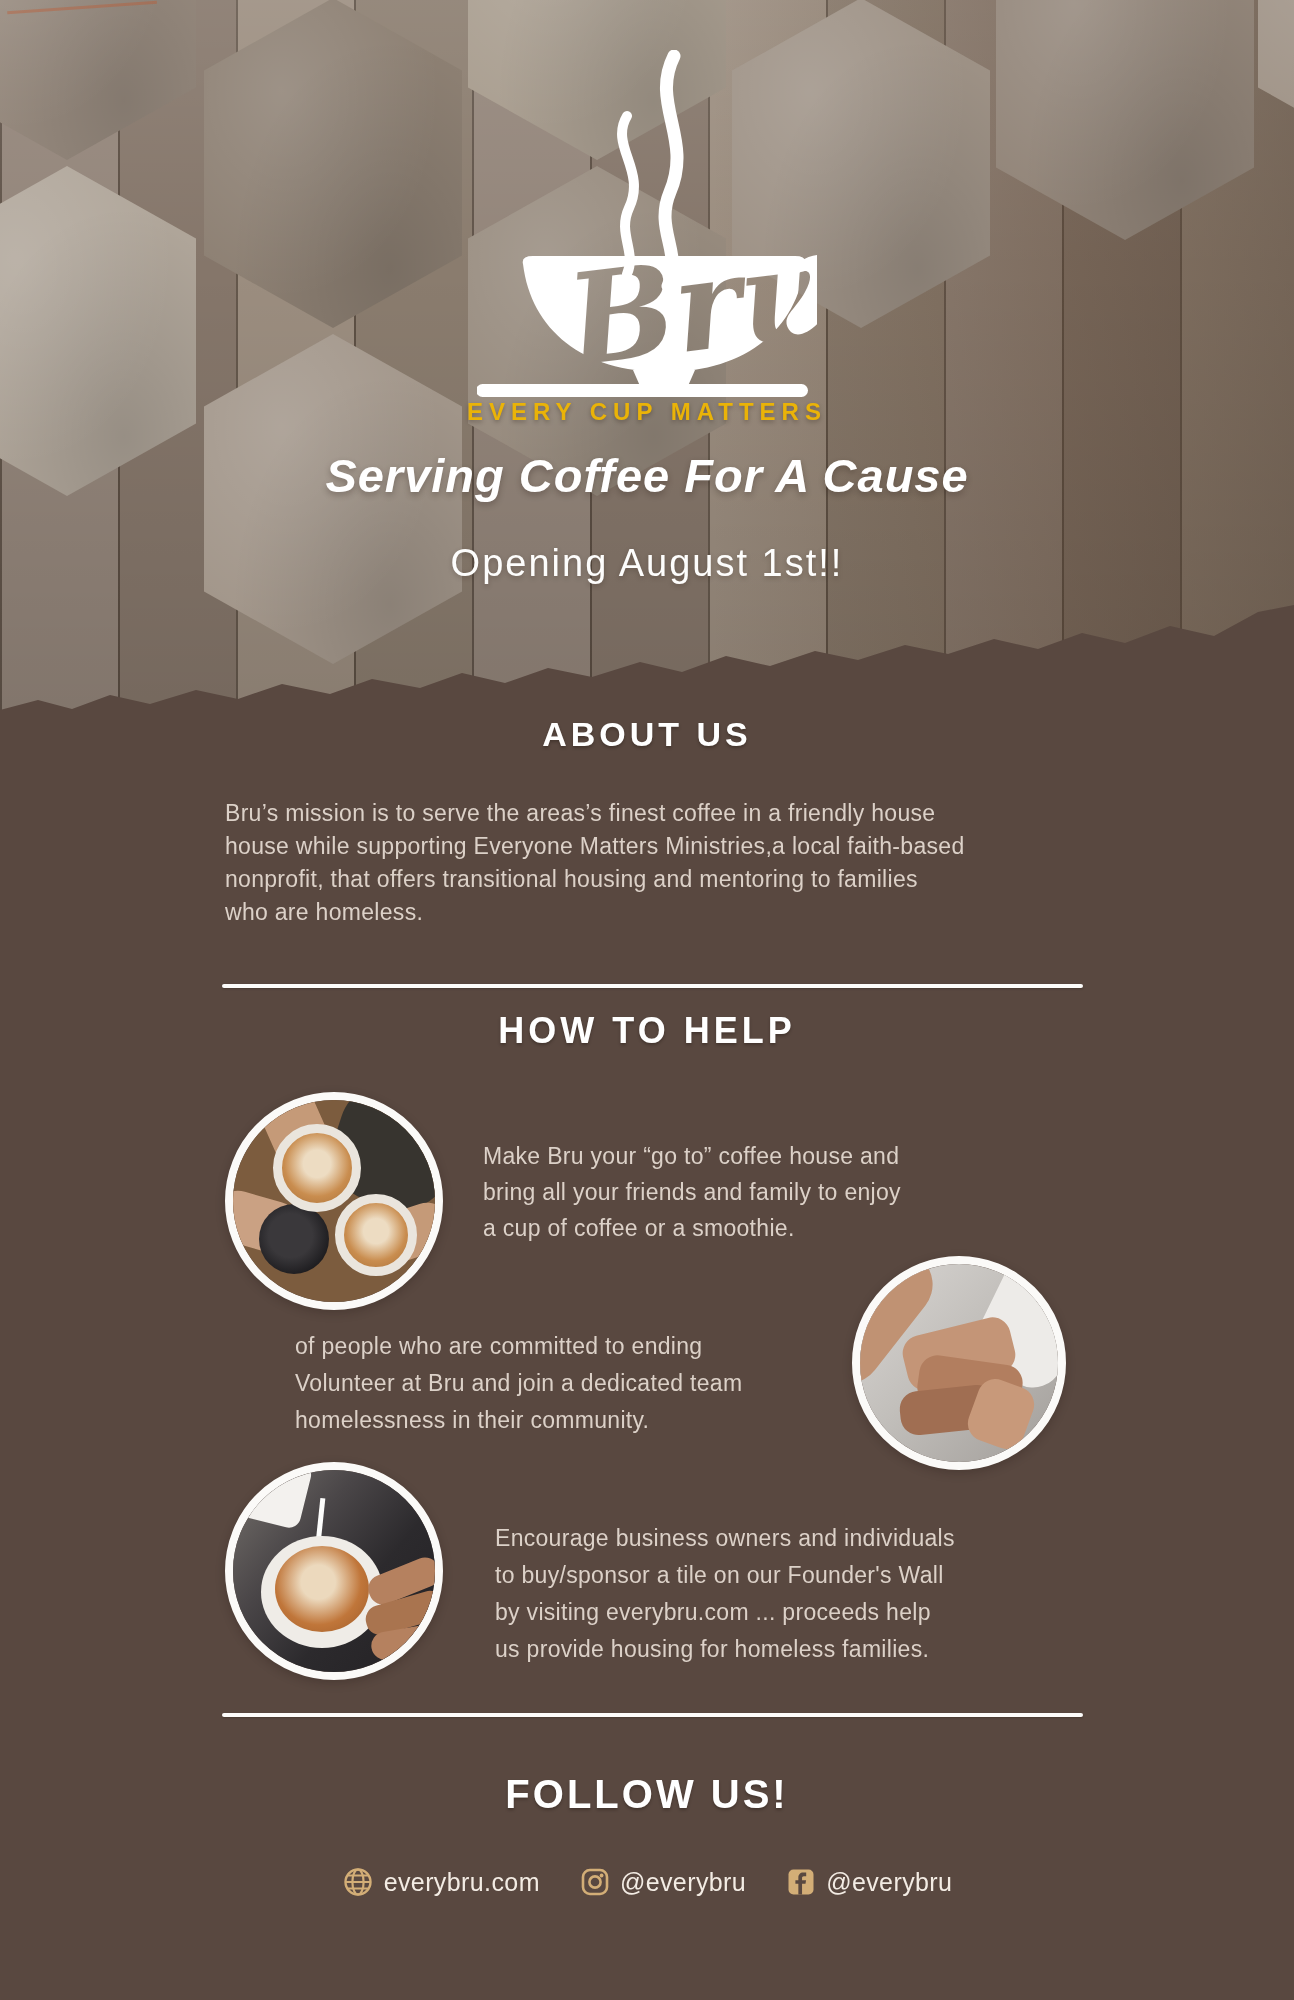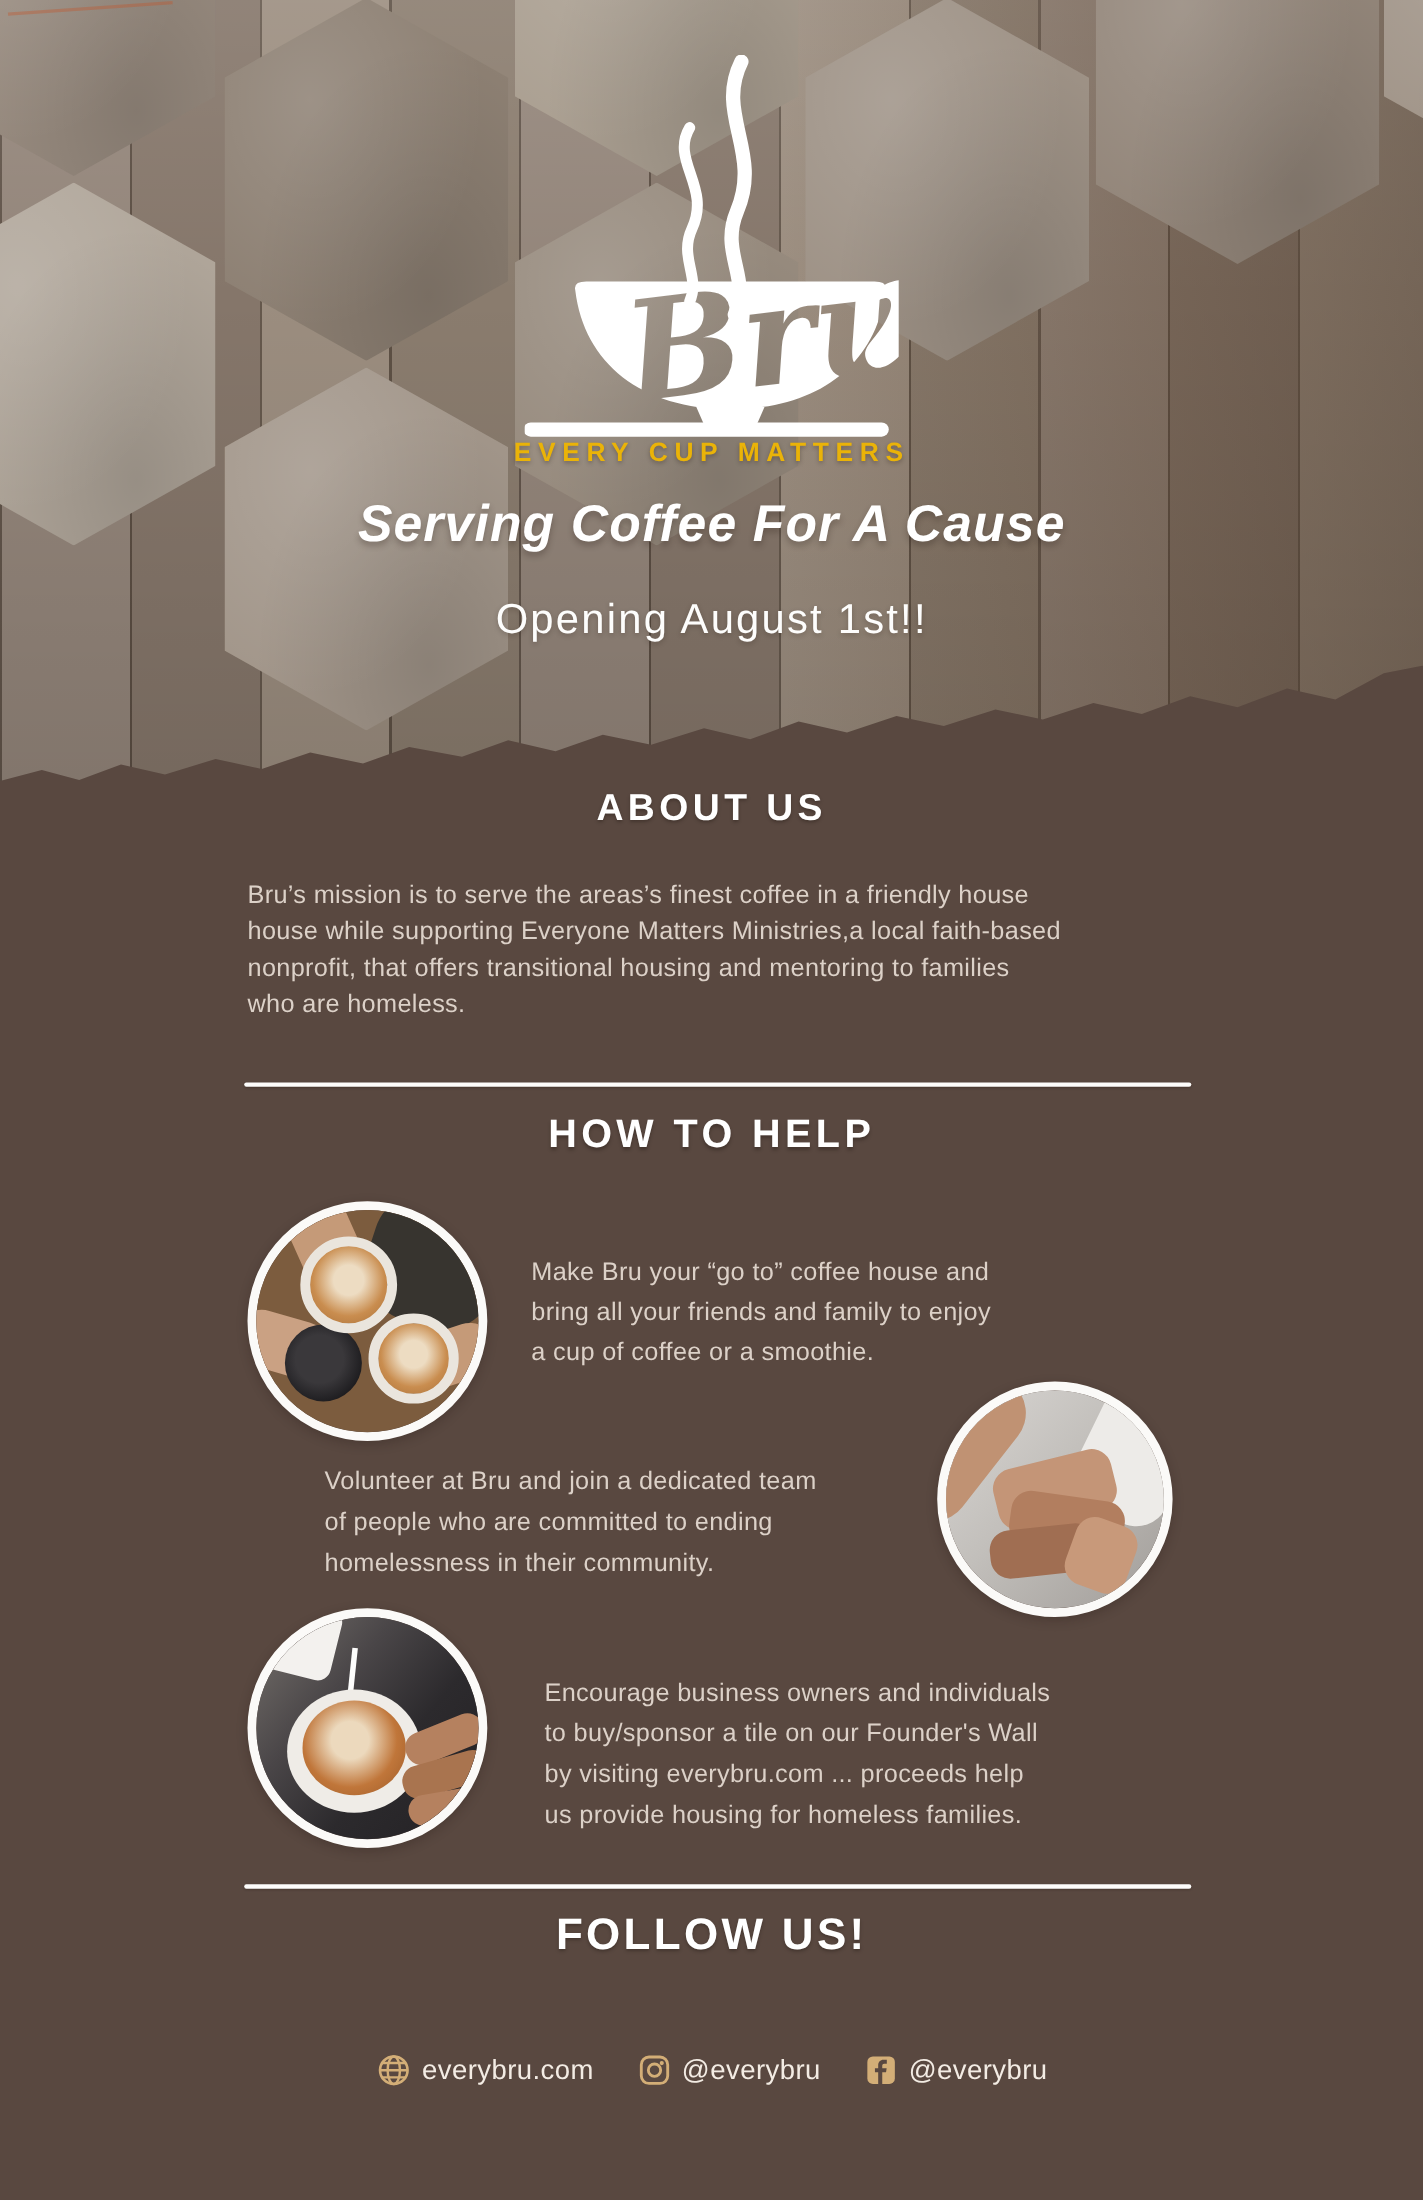--- a/index.html
+++ b/index.html
@@ -31,21 +31,21 @@
   .brown{position:absolute;left:0;top:560px;width:1294px;height:1440px;background:#594840;
     clip-path:polygon(0 150px,38px 140px,72px 149px,110px 135px,150px 144px,196px 130px,238px 139px,
       282px 124px,330px 134px,372px 119px,420px 128px,462px 113px,505px 123px,548px 108px,592px 117px,
       640px 102px,682px 112px,726px 96px,770px 106px,815px 91px,858px 100px,905px 85px,948px 94px,
       994px 79px,1038px 89px,1082px 73px,1125px 83px,1170px 66px,1214px 76px,1258px 52px,1294px 45px,
       1294px 1440px,0 1440px);}
   .s-title{position:absolute;left:0;width:100%;margin:0;text-align:center;color:#fff;
     font-weight:bold;letter-spacing:4px;text-shadow:0 2px 3px rgba(30,20,14,.35);}
   .about-title{top:155px;font-size:34px;}
   .how-title{top:450px;font-size:36px;}
-  .follow-title{top:1177px;font-size:40px;letter-spacing:3px;}
+  .follow-title{top:1212px;font-size:40px;letter-spacing:3px;}
   .bodytext{position:absolute;color:#dcd1c8;font-size:23px;letter-spacing:.3px;}
   .bodytext div{white-space:nowrap;}
   .about-text{left:225px;top:237px;line-height:33px;}
   .help1-text{left:483px;top:578px;line-height:36px;}
   .help2-text{left:295px;top:768px;line-height:37px;}
   .help3-text{left:495px;top:960px;line-height:37px;}
   .divider{position:absolute;left:222px;width:861px;height:4px;border-radius:2px;background:#fdfcfb;
     box-shadow:0 1px 2px rgba(30,20,14,.3);}
   .divider.d1{top:424px;} .divider.d2{top:1153px;}
   .pcircle{position:absolute;border:8px solid #fbfaf8;border-radius:50%;overflow:hidden;
@@ -169,22 +169,22 @@
         <div class="latte lb"></div>
       </div>
     </div>
     <div class="bodytext help1-text">
       <div>Make Bru your “go to” coffee house and</div>
       <div>bring all your friends and family to enjoy</div>
       <div>a cup of coffee or a smoothie.</div>
     </div>
 
     <div class="bodytext help2-text">
+      <div>of people who are committed to ending</div>
       <div>Volunteer at Bru and join a dedicated team</div>
-      <div>of people who are committed to ending</div>
       <div>homelessness in their community.</div>
     </div>
     <div class="pcircle c2">
       <div class="ph ph2">
         <div class="sleeve"></div>
         <div class="arm"></div>
         <div class="f f1"></div>
         <div class="f f2"></div>
         <div class="f f3"></div>
         <div class="f f4"></div>

